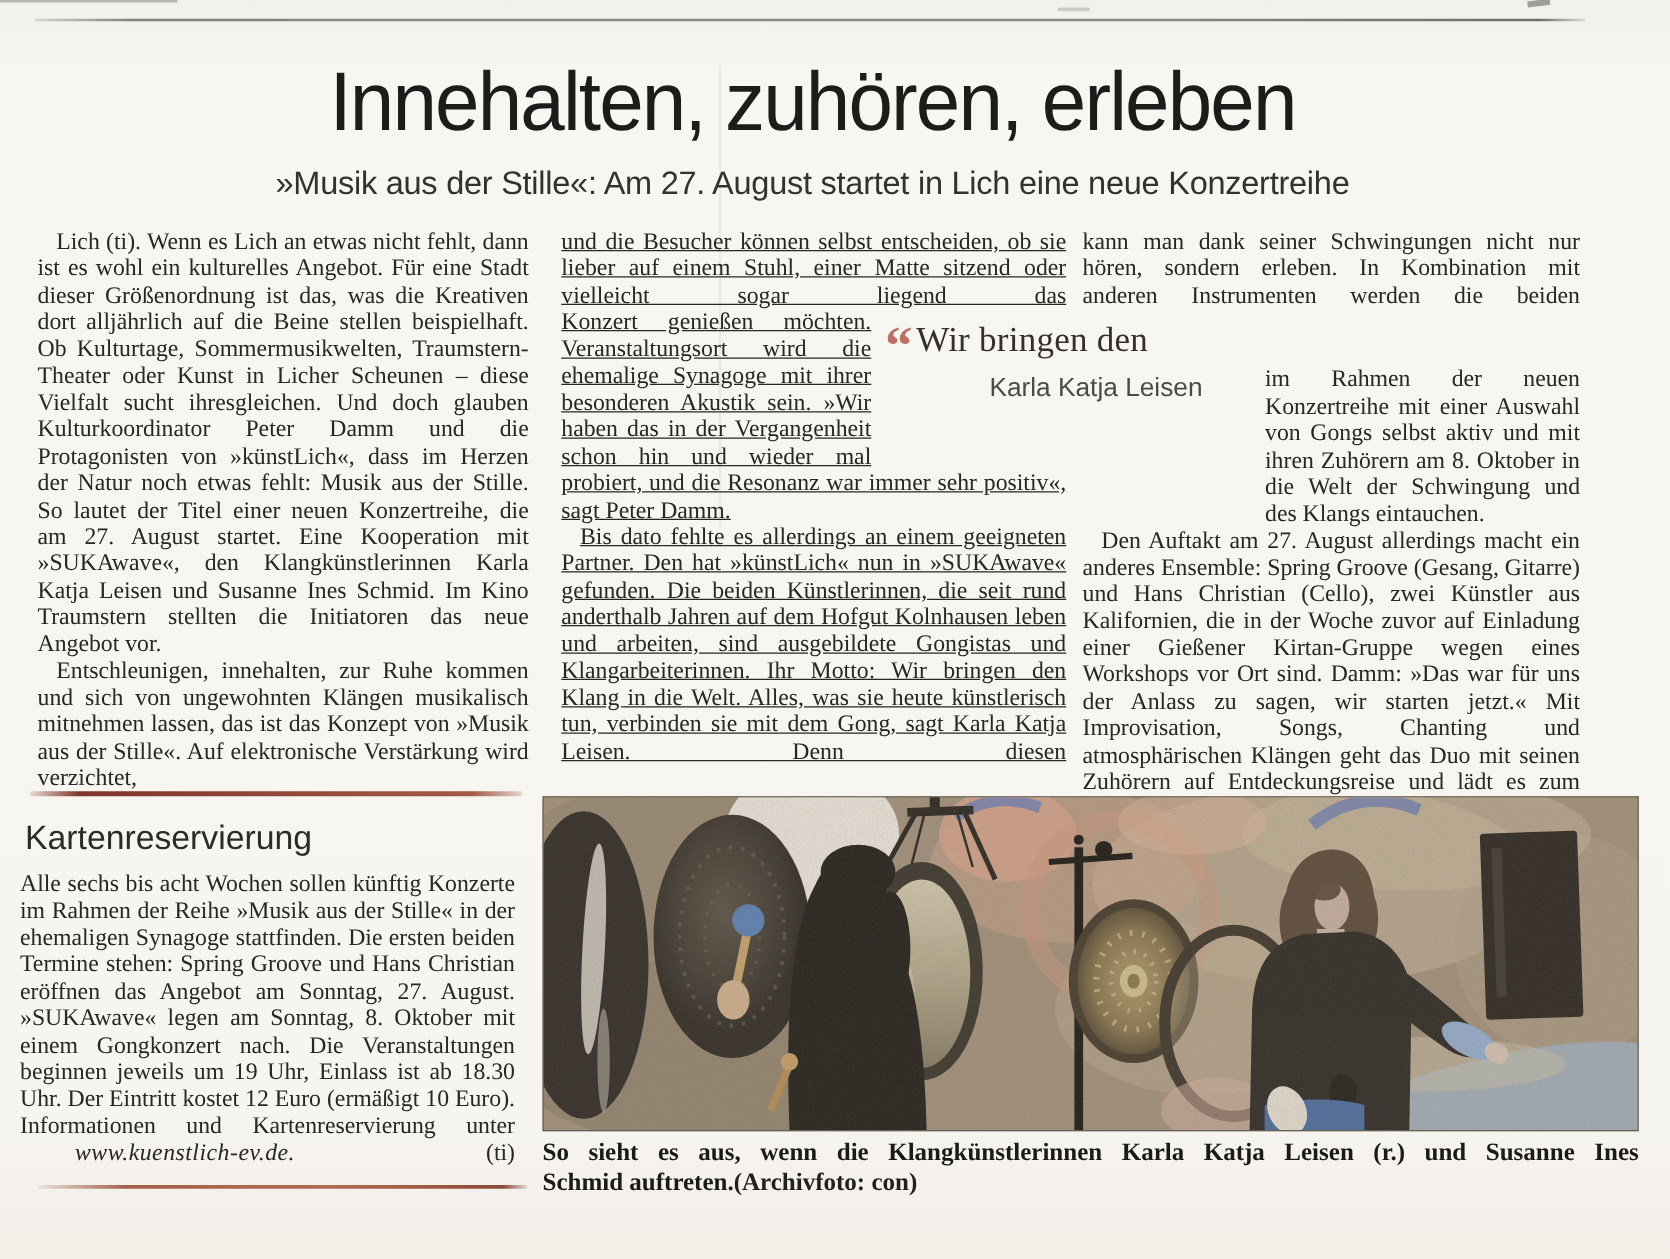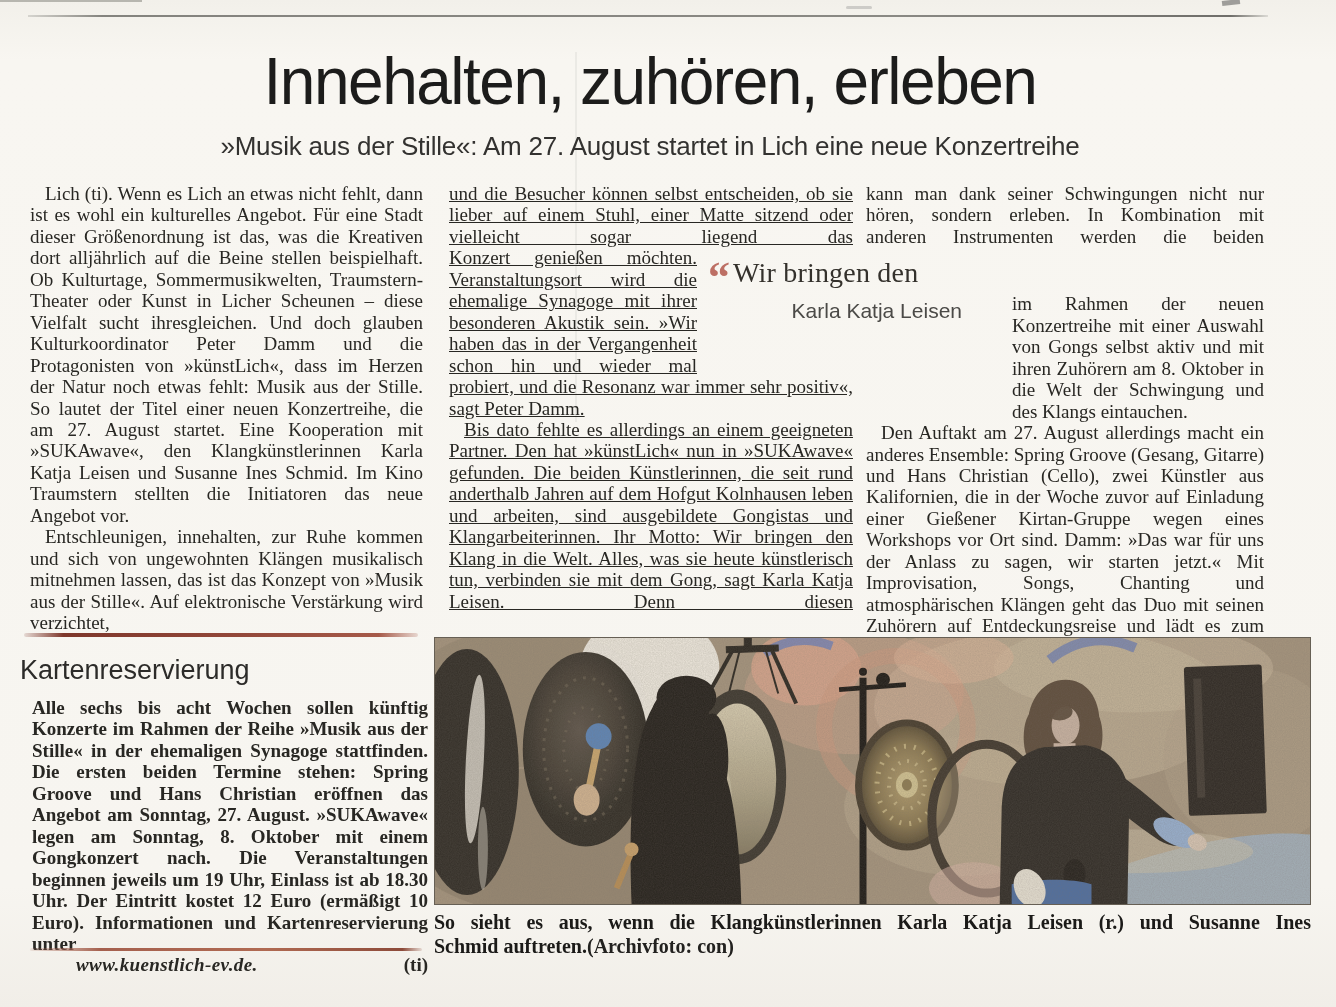--- a/index.html
+++ b/index.html
@@ -49,21 +49,21 @@
   .pq-attrib { margin-top:10px; padding-right:20px; text-align:right;
     font-family:"Liberation Sans", sans-serif; font-size:21px; color:#4b4a47; }
 
   
   .box-rule-top { left:24px; top:633px; width:394px; height:4px; border-radius:2px;
     background: linear-gradient(90deg, rgba(126,55,43,.15), #7e372b 10%, #93483a 55%, #a65a49 90%, rgba(166,90,73,.2)); }
   .box-rule-bottom { left:30px; top:948px; width:392px; height:3px; border-radius:2px;
     background: linear-gradient(90deg, rgba(160,90,70,.1), #a5604e 18%, #b06a52 60%, #8d4b3a 95%, rgba(141,75,58,.15)); }
   .box-title { left:20px; top:655px; width:402px; 
     font-family:"Liberation Sans", sans-serif; font-size:27px; font-weight:400; color:#2c2b29; }
-  .box-body { left:32px; top:697px; width:396px;font-weight:bold; }
+  .box-body { left:16px; top:697px; width:396px; }
   .box-lastline { display:flex; justify-content:space-between; font-size:19px; line-height:21.45px; }
   .box-url { font-style:italic; letter-spacing:.4px;margin-left:44px; }
 
   
   .photo { left:434px; top:637px; width:877px; height:268px; background:#a5947e;
     border:1.5px solid rgba(86,81,74,.8); }
   .photo svg { display:block; width:100%; height:100%; }
 
   
   .caption { left:434px; top:911px; width:877px; font-weight:700; font-size:20px;

